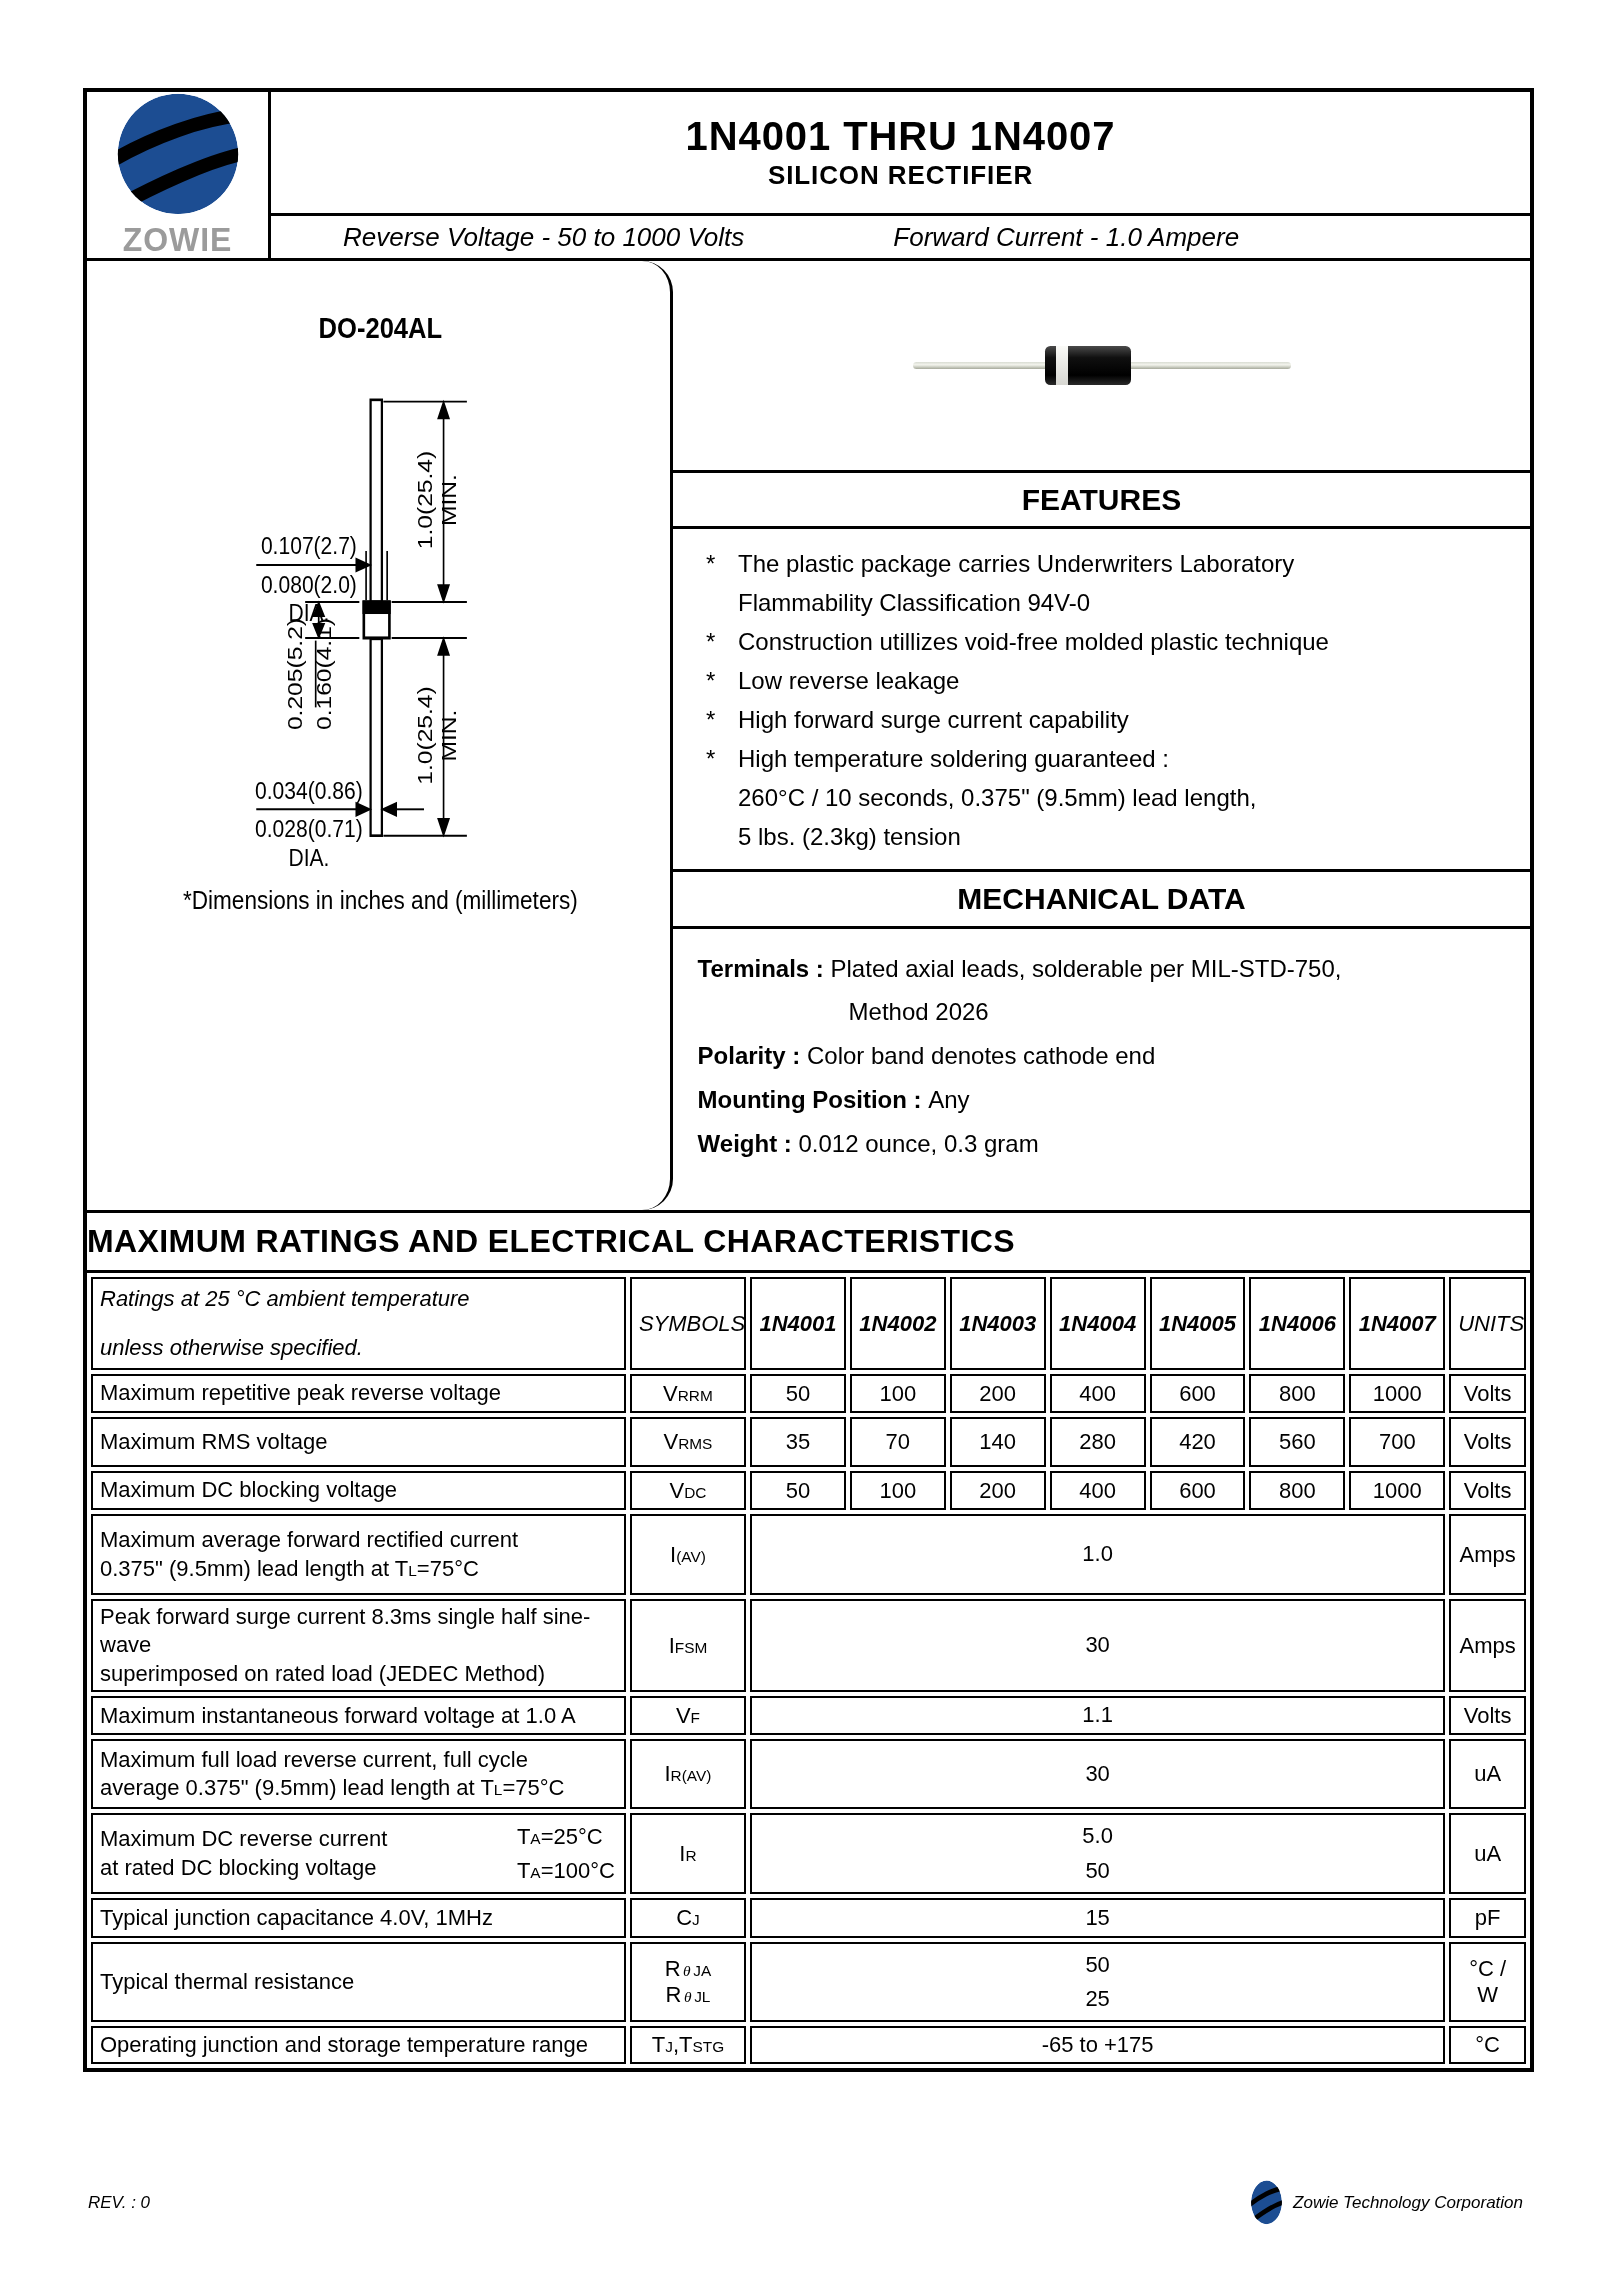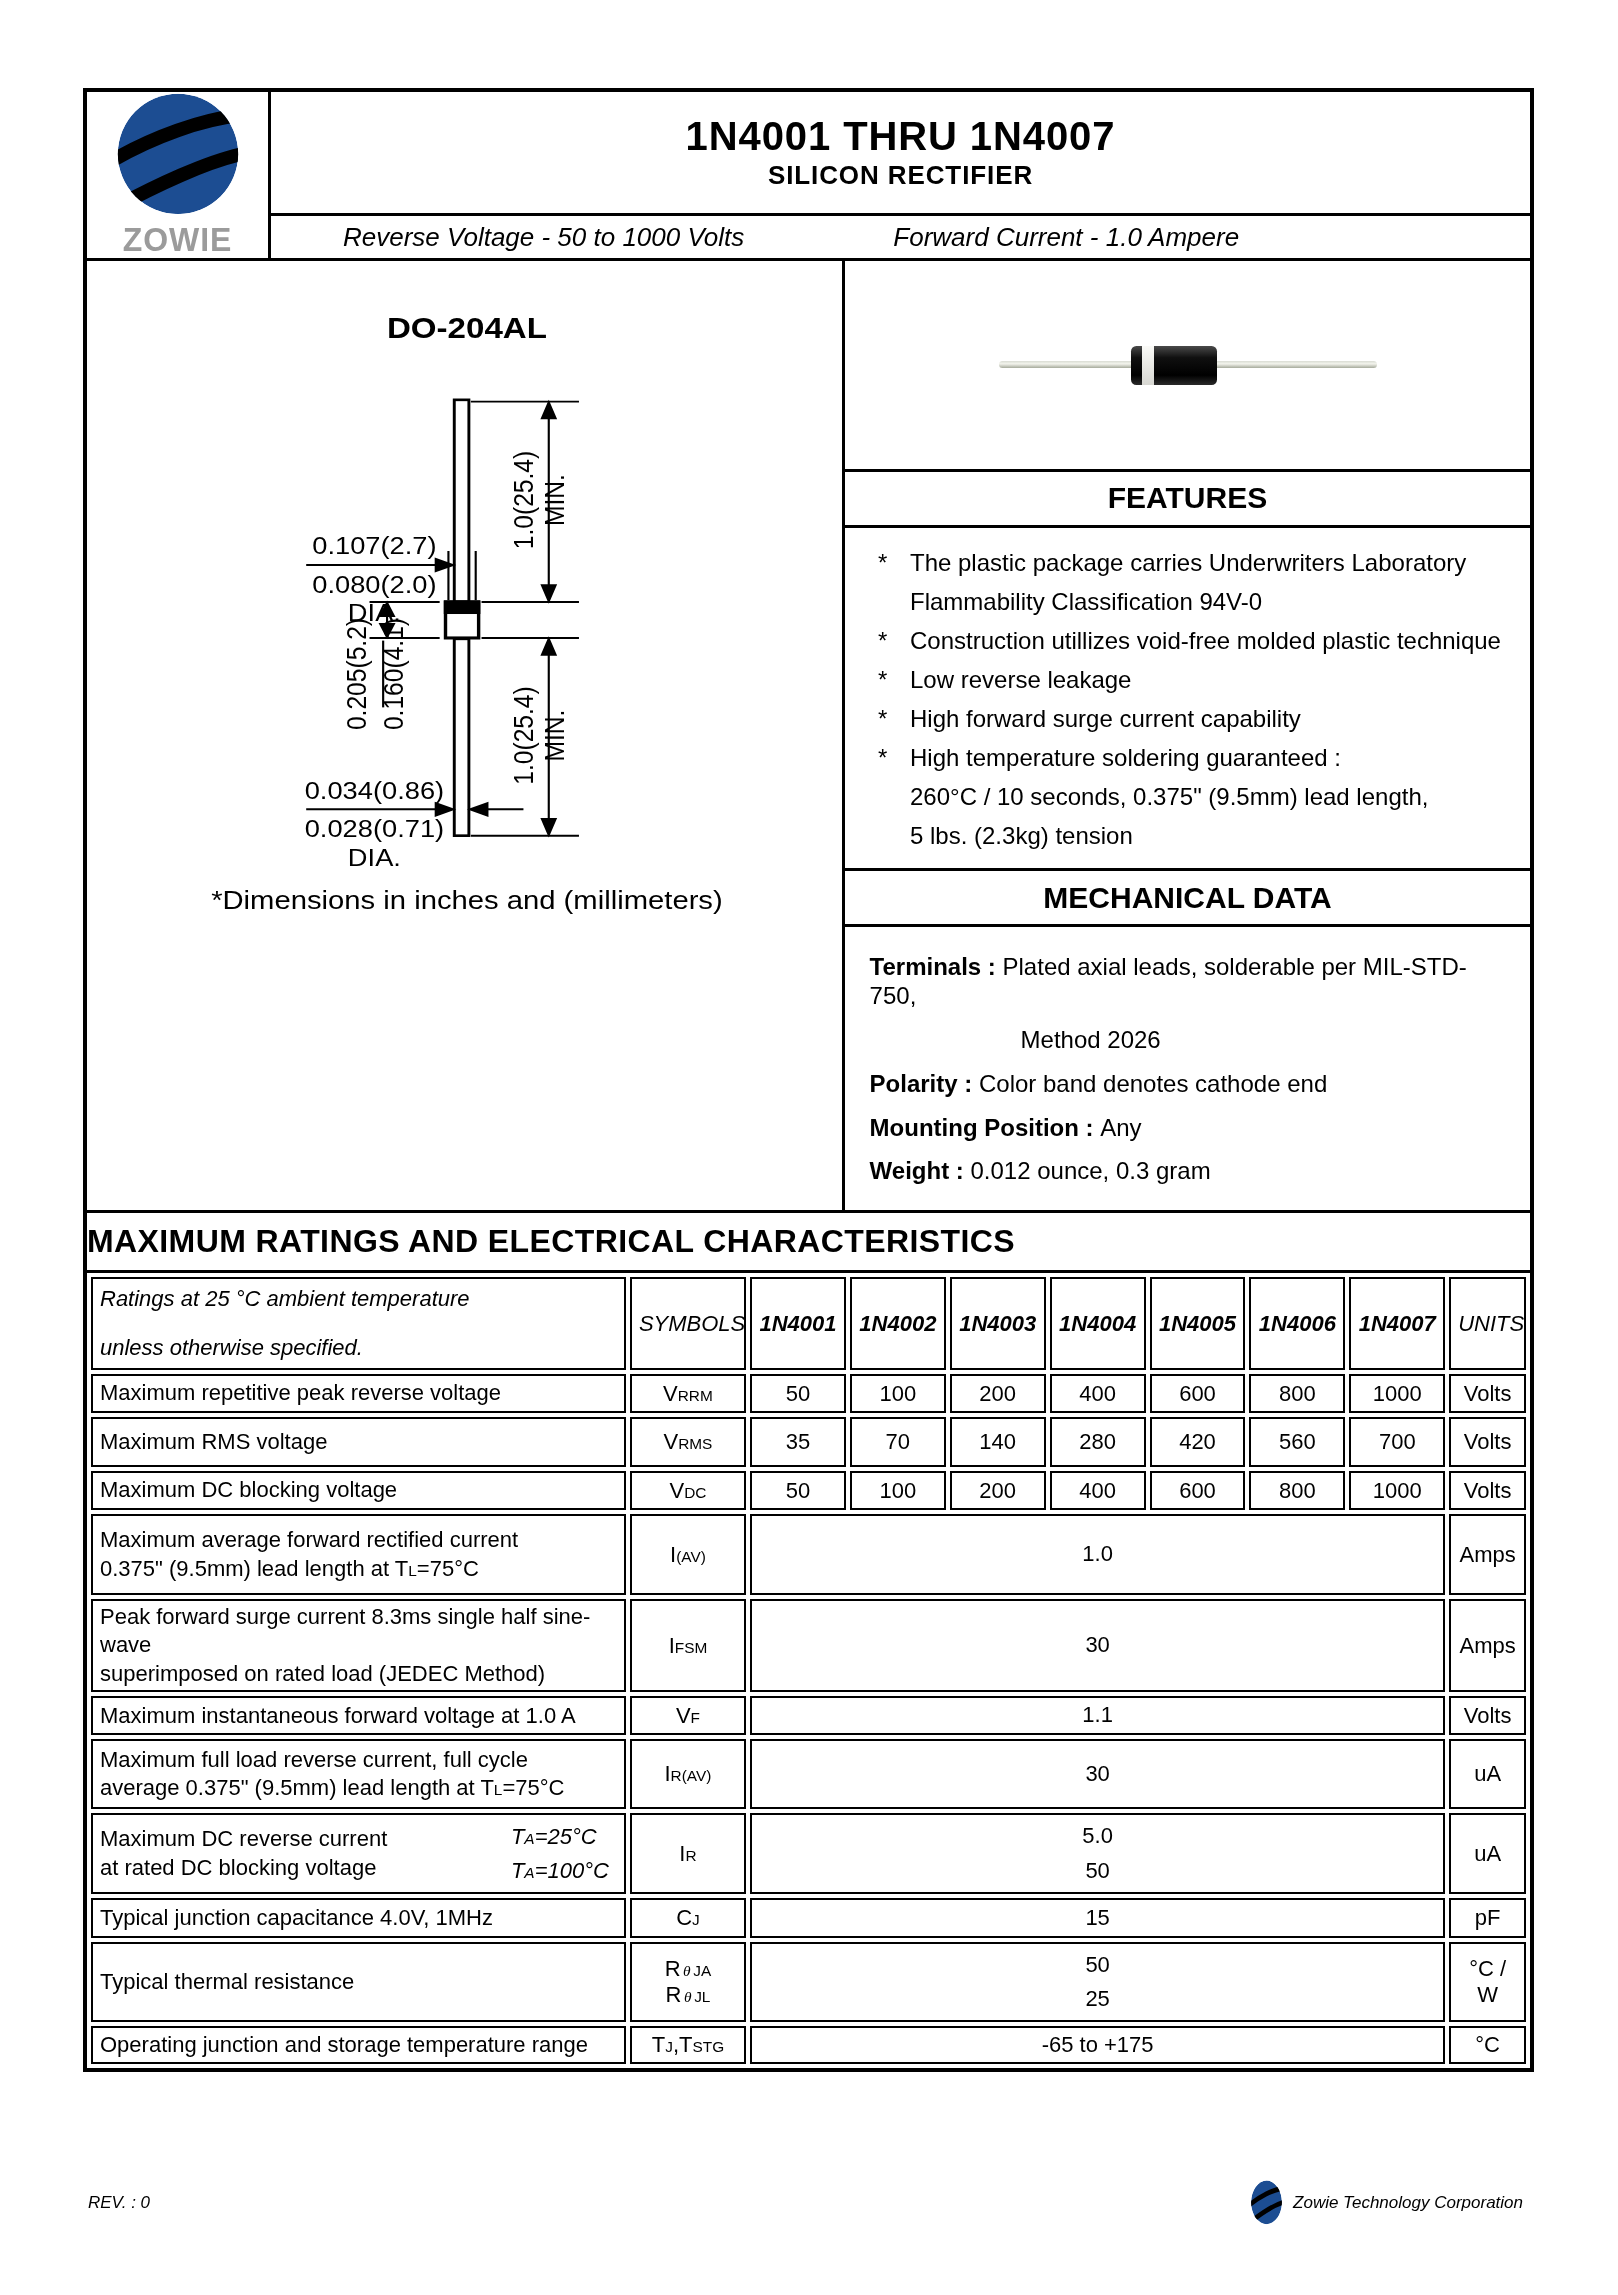--- a/index.html
+++ b/index.html
@@ -12,21 +12,21 @@
   .logo-text{color:#9b9b9b;font-weight:bold;font-size:32px;letter-spacing:0.9px;margin-top:1.8px;transform:scaleY(1.05);}
   .title-cell{flex:1;display:flex;flex-direction:column;justify-content:flex-end;}
   .title-main{flex:1;border-bottom:3.5px solid #000;display:flex;flex-direction:column;align-items:center;justify-content:center;gap:1.8px;}
   .title{font-size:40px;font-weight:bold;letter-spacing:0.9px;}
   .subtitle{font-size:26px;font-weight:bold;letter-spacing:0.9px;}
   .spec-row{height:42px;display:flex;align-items:center;font-style:italic;font-size:26px;padding-left:72px;}
   .spec-row span:last-child{margin-left:149px;}
 
   
   .content{display:flex;height:949px;}
-  .left-col{width:758px;border-right:3.5px solid #000;box-sizing:border-box;}
+  .left-col{width:586px;border-right:3.5px solid #000;box-sizing:border-box;border-radius:31px;}
   .left-col svg{width:100%;height:100%;display:block;}
   svg text{font-size:28px;fill:#000;}
   svg .t-pkg{font-size:34px;font-weight:bold;}
   svg .t-note{font-size:30px;}
   svg line, svg rect, svg path{stroke:#000;}
   .right-col{flex:1;display:flex;flex-direction:column;overflow:hidden;}
   .photo-area{height:209px;display:flex;align-items:center;justify-content:center;}
   .diode{position:relative;width:378px;height:42px;}
   .lead{position:absolute;left:0;right:0;top:17.6px;height:7px;border-radius:3.5px;background:linear-gradient(#d9dcd3,#f3f4ed 40%,#a6aa9b);}
   .dbody{position:absolute;left:132px;top:1.8px;width:86px;height:39px;border-radius:5.3px;background:linear-gradient(#4a4a4a,#101010 30%,#000 75%,#2a2a2a);}
@@ -49,21 +49,21 @@
   table.ratings td{border:2.6px solid #000;padding:1.8px 7px;vertical-align:middle;box-sizing:border-box;overflow:hidden;}
   td.param{text-align:left;padding-left:11.4px;}
   td.sym,td.val,td.unit,td.ch{text-align:center;}
   .sm{font-size:0.7em;}
   .itg{font-style:italic;font-family:"Liberation Serif",serif;padding:0 2.6px;}
   tr.hdr td{font-style:italic;font-weight:normal;}
   tr.hdr td.part{font-weight:bold;}
   td.cond div{line-height:1.2;}
   td.cond div:first-child{margin-bottom:23px;}
   .pwrap{display:flex;justify-content:space-between;align-items:center;}
-  .pside{display:flex;flex-direction:column;gap:8px;margin-right:8px;align-items:flex-start;font-style:italic;}
+  .pside{display:flex;flex-direction:column;gap:8px;margin-right:2px;align-items:flex-start;}
   .pline{line-height:1.3;}
   td.val div{line-height:1.4;}
   td.val .twoline{margin:3.5px 0;}
 
   
   .footer{position:absolute;left:88px;right:95px;top:2172px;height:61px;display:flex;justify-content:space-between;align-items:center;font-style:italic;font-size:17px;}
   .footer-right{display:flex;align-items:center;gap:10.5px;}
 </style>
 </head>
 <body>

